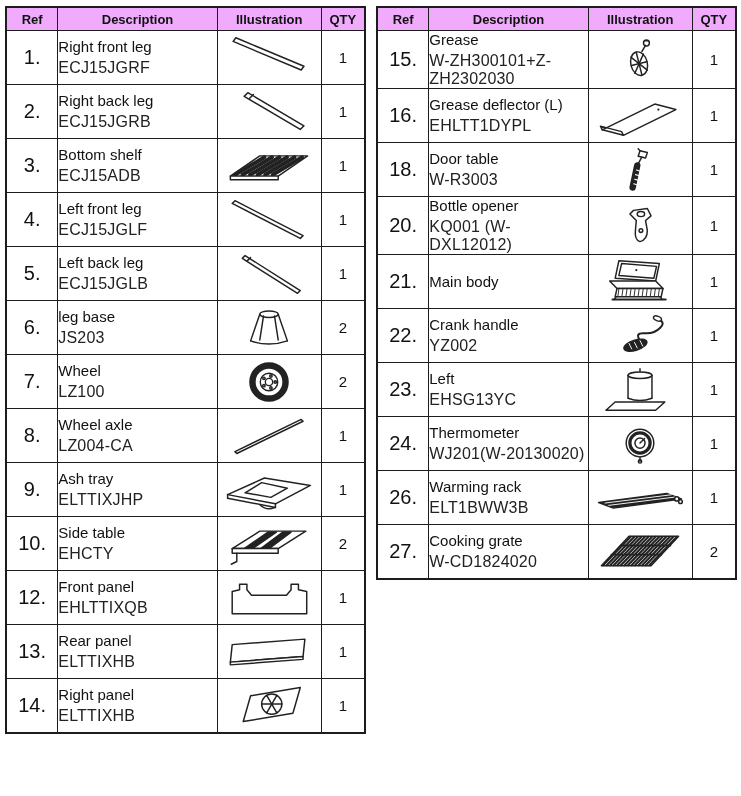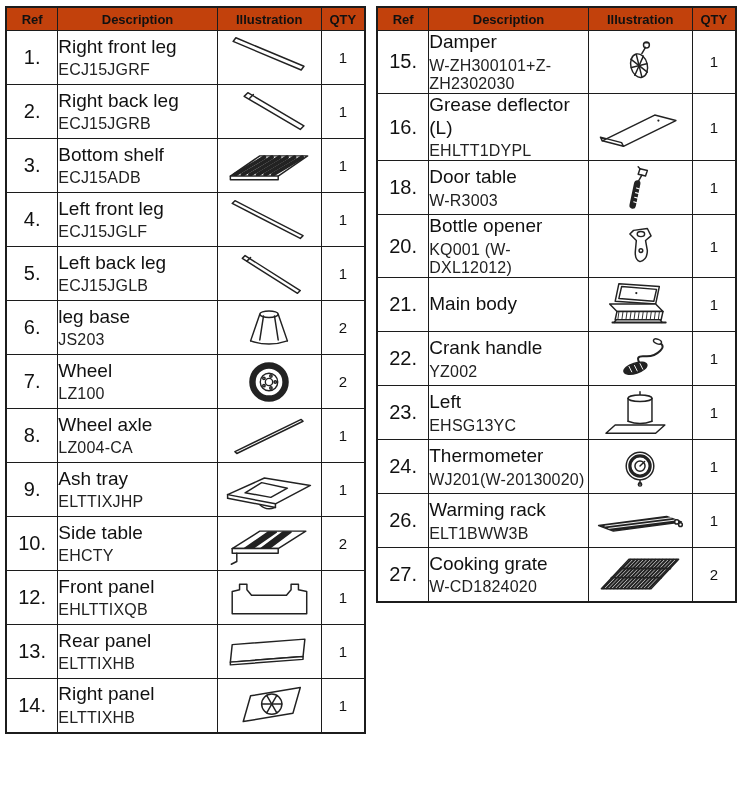--- a/index.html
+++ b/index.html
@@ -4,28 +4,28 @@
 <style>
   html,body{margin:0;padding:0;}
   body{
     width:741px;height:796px;background:#ffffff;
     font-family:"Liberation Sans", sans-serif;color:#1a1a1a;
     overflow:hidden;
   }
   .wrap{display:flex;gap:10px;padding:6px 4px 0 5px;align-items:flex-start;}
   table.parts{border-collapse:collapse;border:2px solid #1c1c1c;table-layout:fixed;background:#fff;}
   table.parts th{
-    background:#c2410c;border:1px solid #1c1c1c;height:22px;
+    background:#f0abfc;border:1px solid #1c1c1c;height:22px;
     font-size:13px;font-weight:bold;padding:0;text-align:center;color:#111;
   }
   table.parts td{border:1px solid #1c1c1c;padding:0;vertical-align:middle;}
   tr.part-row{height:54px;}
   td.ref-cell{font-size:20px;text-align:center;color:#111;}
   td.desc-cell{padding:0 3px 0 12px;}
-  .part-name{font-size:19px;line-height:1.2;color:#111;}
+  .part-name{font-size:15px;line-height:1.2;color:#111;}
   .part-code{font-size:16px;margin-top:3px;color:#222;letter-spacing:.2px;}
   .part-code:empty{display:none;}
   td.ill-cell{text-align:center;}
   td.ill-cell svg{display:block;margin:0 auto;}
   td.qty-cell{font-size:15px;text-align:center;color:#111;}
   col.c-ref{width:52px;}
   col.c-desc{width:160px;}
   col.c-ill{width:104px;}
   col.c-qty{width:44px;}
 </style>
@@ -241,21 +241,21 @@
           <th>Ref</th>
           <th>Description</th>
           <th>Illustration</th>
           <th>QTY</th>
         </tr>
       </thead>
     <tbody>
         <tr class="part-row">
           <td class="ref-cell">15.</td>
           <td class="desc-cell">
-            <div class="part-name">Damper</div>
+            <div class="part-name">Grease</div>
             <div class="part-code">W-ZH300101+Z-ZH2302030</div>
           </td>
           <td class="ill-cell"><span><svg viewBox="0 0 100 52" width="92" height="48" fill="none" stroke="#222" stroke-width="1.6" stroke-linejoin="round" stroke-linecap="round">
                 <g transform="rotate(-14 49 30)">
                   <ellipse cx="49" cy="30" rx="9" ry="13"></ellipse>
                   <line x1="49" y1="17.5" x2="49" y2="42.5"></line>
                   <line x1="42" y1="21" x2="56" y2="39"></line>
                   <line x1="42" y1="39" x2="56" y2="21"></line>
                   <line x1="40.5" y1="30" x2="57.5" y2="30"></line>
                 </g>

